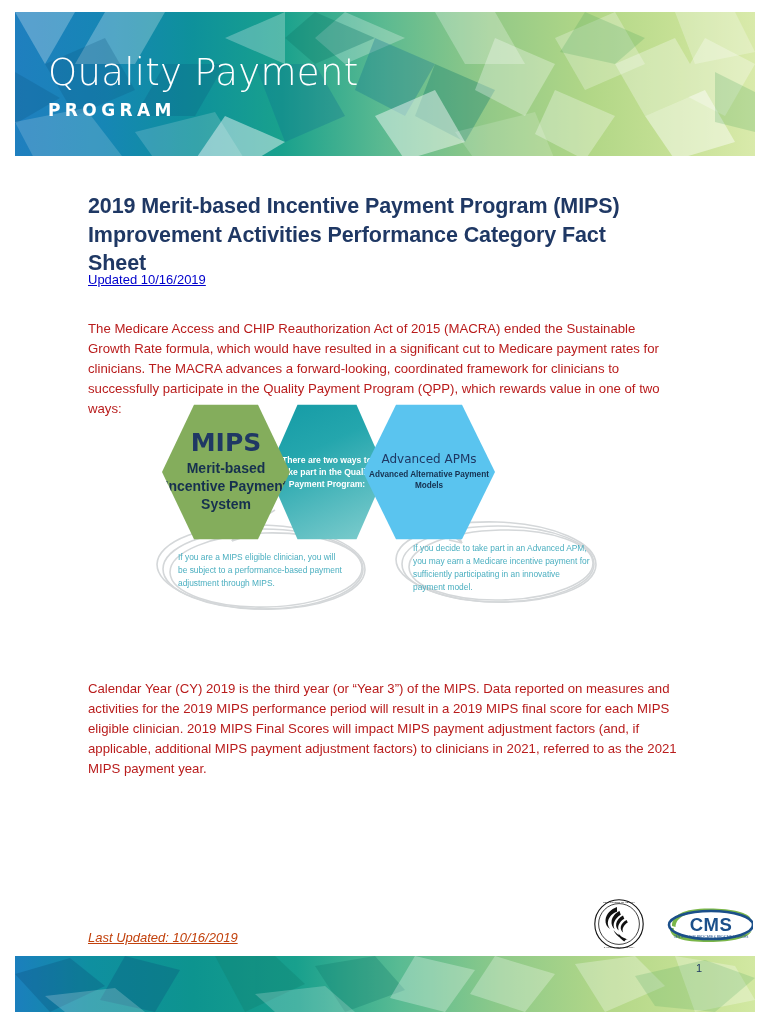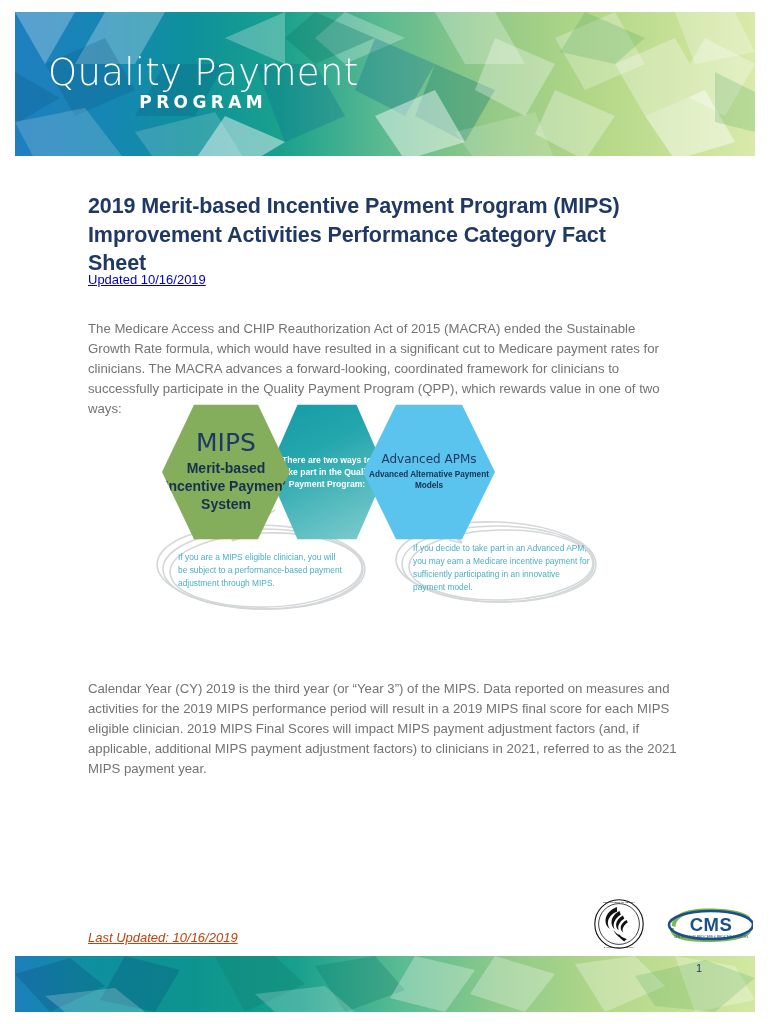--- a/index.html
+++ b/index.html
@@ -52,22 +52,22 @@
     letter-spacing: 0.3px;
     line-height: 1;
     white-space: nowrap;
   }
   .header-subtitle {
     font-family: "DejaVu Sans", sans-serif;
     font-size: 17px;
     font-weight: 600;
     color: #ffffff;
     letter-spacing: 4.4px;
-    margin-top: 1px;
-    text-align: center;
+    margin-top: 9px;
+    text-align: left;
     white-space: nowrap;
   }
 
   
   .doc-title {
     position: absolute;
     left: 88px;
     top: 178px;
     width: 570px;
     font-size: 21.5px;
@@ -83,21 +83,21 @@
     font-size: 13px;
     color: #0000cc;
     text-decoration: underline;
   }
   .para {
     position: absolute;
     left: 88px;
     width: 592px;
     font-size: 13.2px;
     line-height: 1.52;
-    color: #737373;
+    color: #b91c1c;
     text-align: left;
   }
   #para-intro { top: 306px; }
   #para-cy { top: 666px; }
 
   
   .diagram {
     position: absolute;
     left: 150px;
     top: 392px;
@@ -115,21 +115,21 @@
   }
   .hex-mips {
     left: 12px; top: 10px;
     width: 128px; height: 140px;
     background: #84ad5c;
     z-index: 3;
   }
   .hex-mips .hex-big {
     font-family: "DejaVu Sans", sans-serif;
     font-size: 25px;
-    font-weight: 400;
+    font-weight: 700;
     color: #1f3864;
     line-height: 1;
   }
   .hex-mips .hex-sub {
     font-size: 14px;
     font-weight: bold;
     color: #16304f;
     line-height: 1.28;
     margin-top: 5px;
   }

